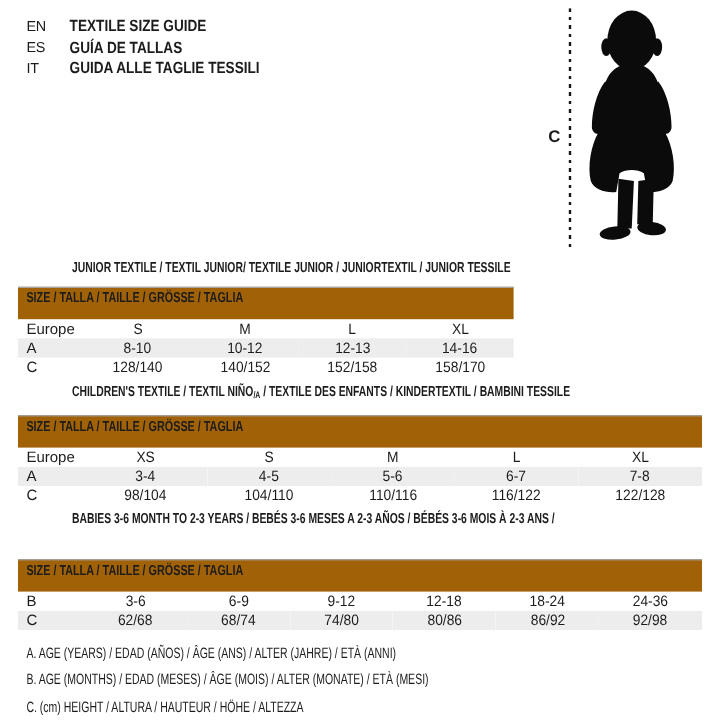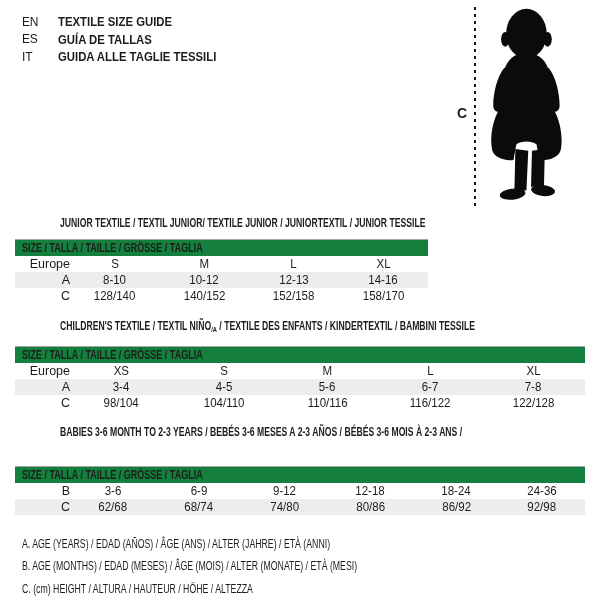--- a/index.html
+++ b/index.html
@@ -42,31 +42,31 @@
   .title-2 { top: 318px; }
   .title-3 { top: 424px; }
   .subsz { font-size: 8px; vertical-align: -2px; }
 
   
   .tblwrap { left: 15px; }
   .tbl-1 { top: 239px; width: 413px; }
   .tbl-2 { top: 346px; width: 570px; }
   .tbl-3 { top: 466px; width: 570px; }
   .band {
-    height: 17px; background: #15803d; border-top: 1px solid #a4a4a4;
+    height: 27px; background: #a16207; border-top: 1px solid #a4a4a4;
     line-height: 16px; padding-left: 7px;
     font-weight: 700; font-size: 12px;
   }
   table { border-collapse: collapse; table-layout: fixed; width: 100%; }
   col.c-label { width: 55px; }
   td {
     height: 16px; line-height: 16px; padding: 0;
     font-size: 12.5px; text-align: center; overflow: hidden;
   }
-  td.lbl { text-align: right; padding-left: 7px; }
+  td.lbl { text-align: left; padding-left: 7px; }
   tr.alt { background: #ededed; }
 
   
   .footnotes { left: 22px; top: 533px; }
   .foot-line { height: 22.4px; line-height: 22.4px; font-weight: 400; font-size: 12.5px; white-space: nowrap; }
 </style>
 </head>
 <body>
 
 <div class="abs langs">

